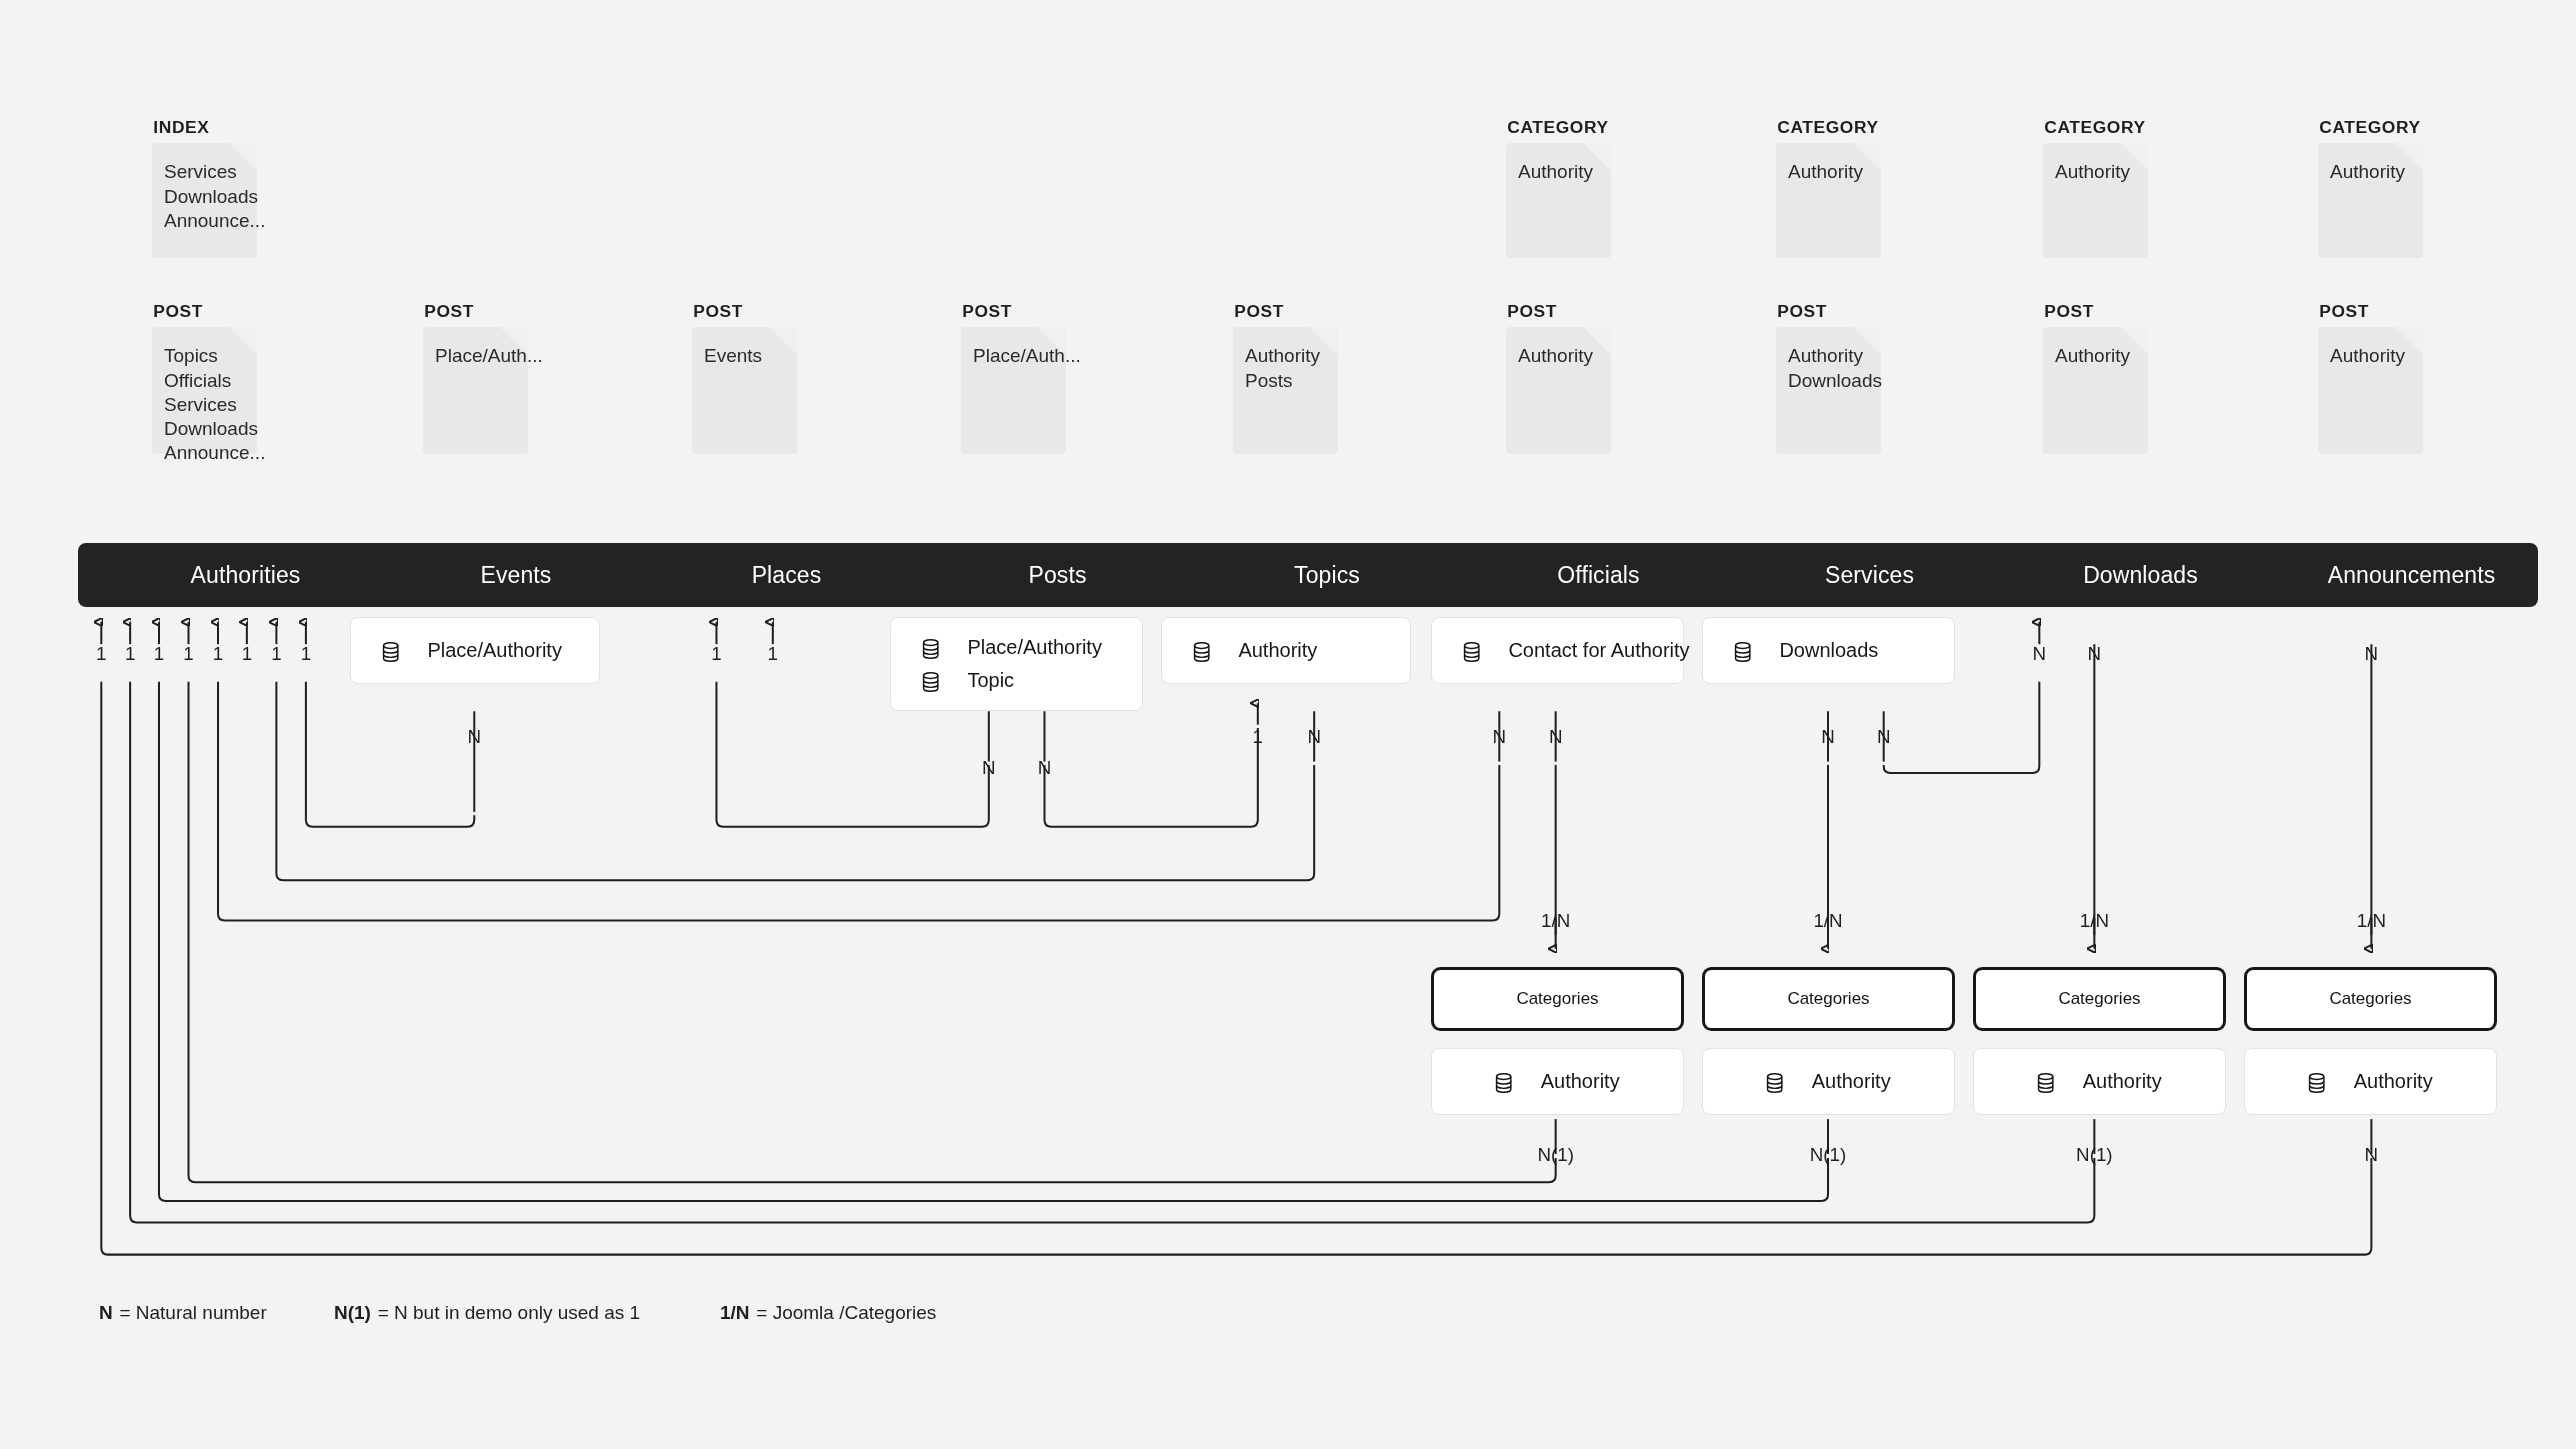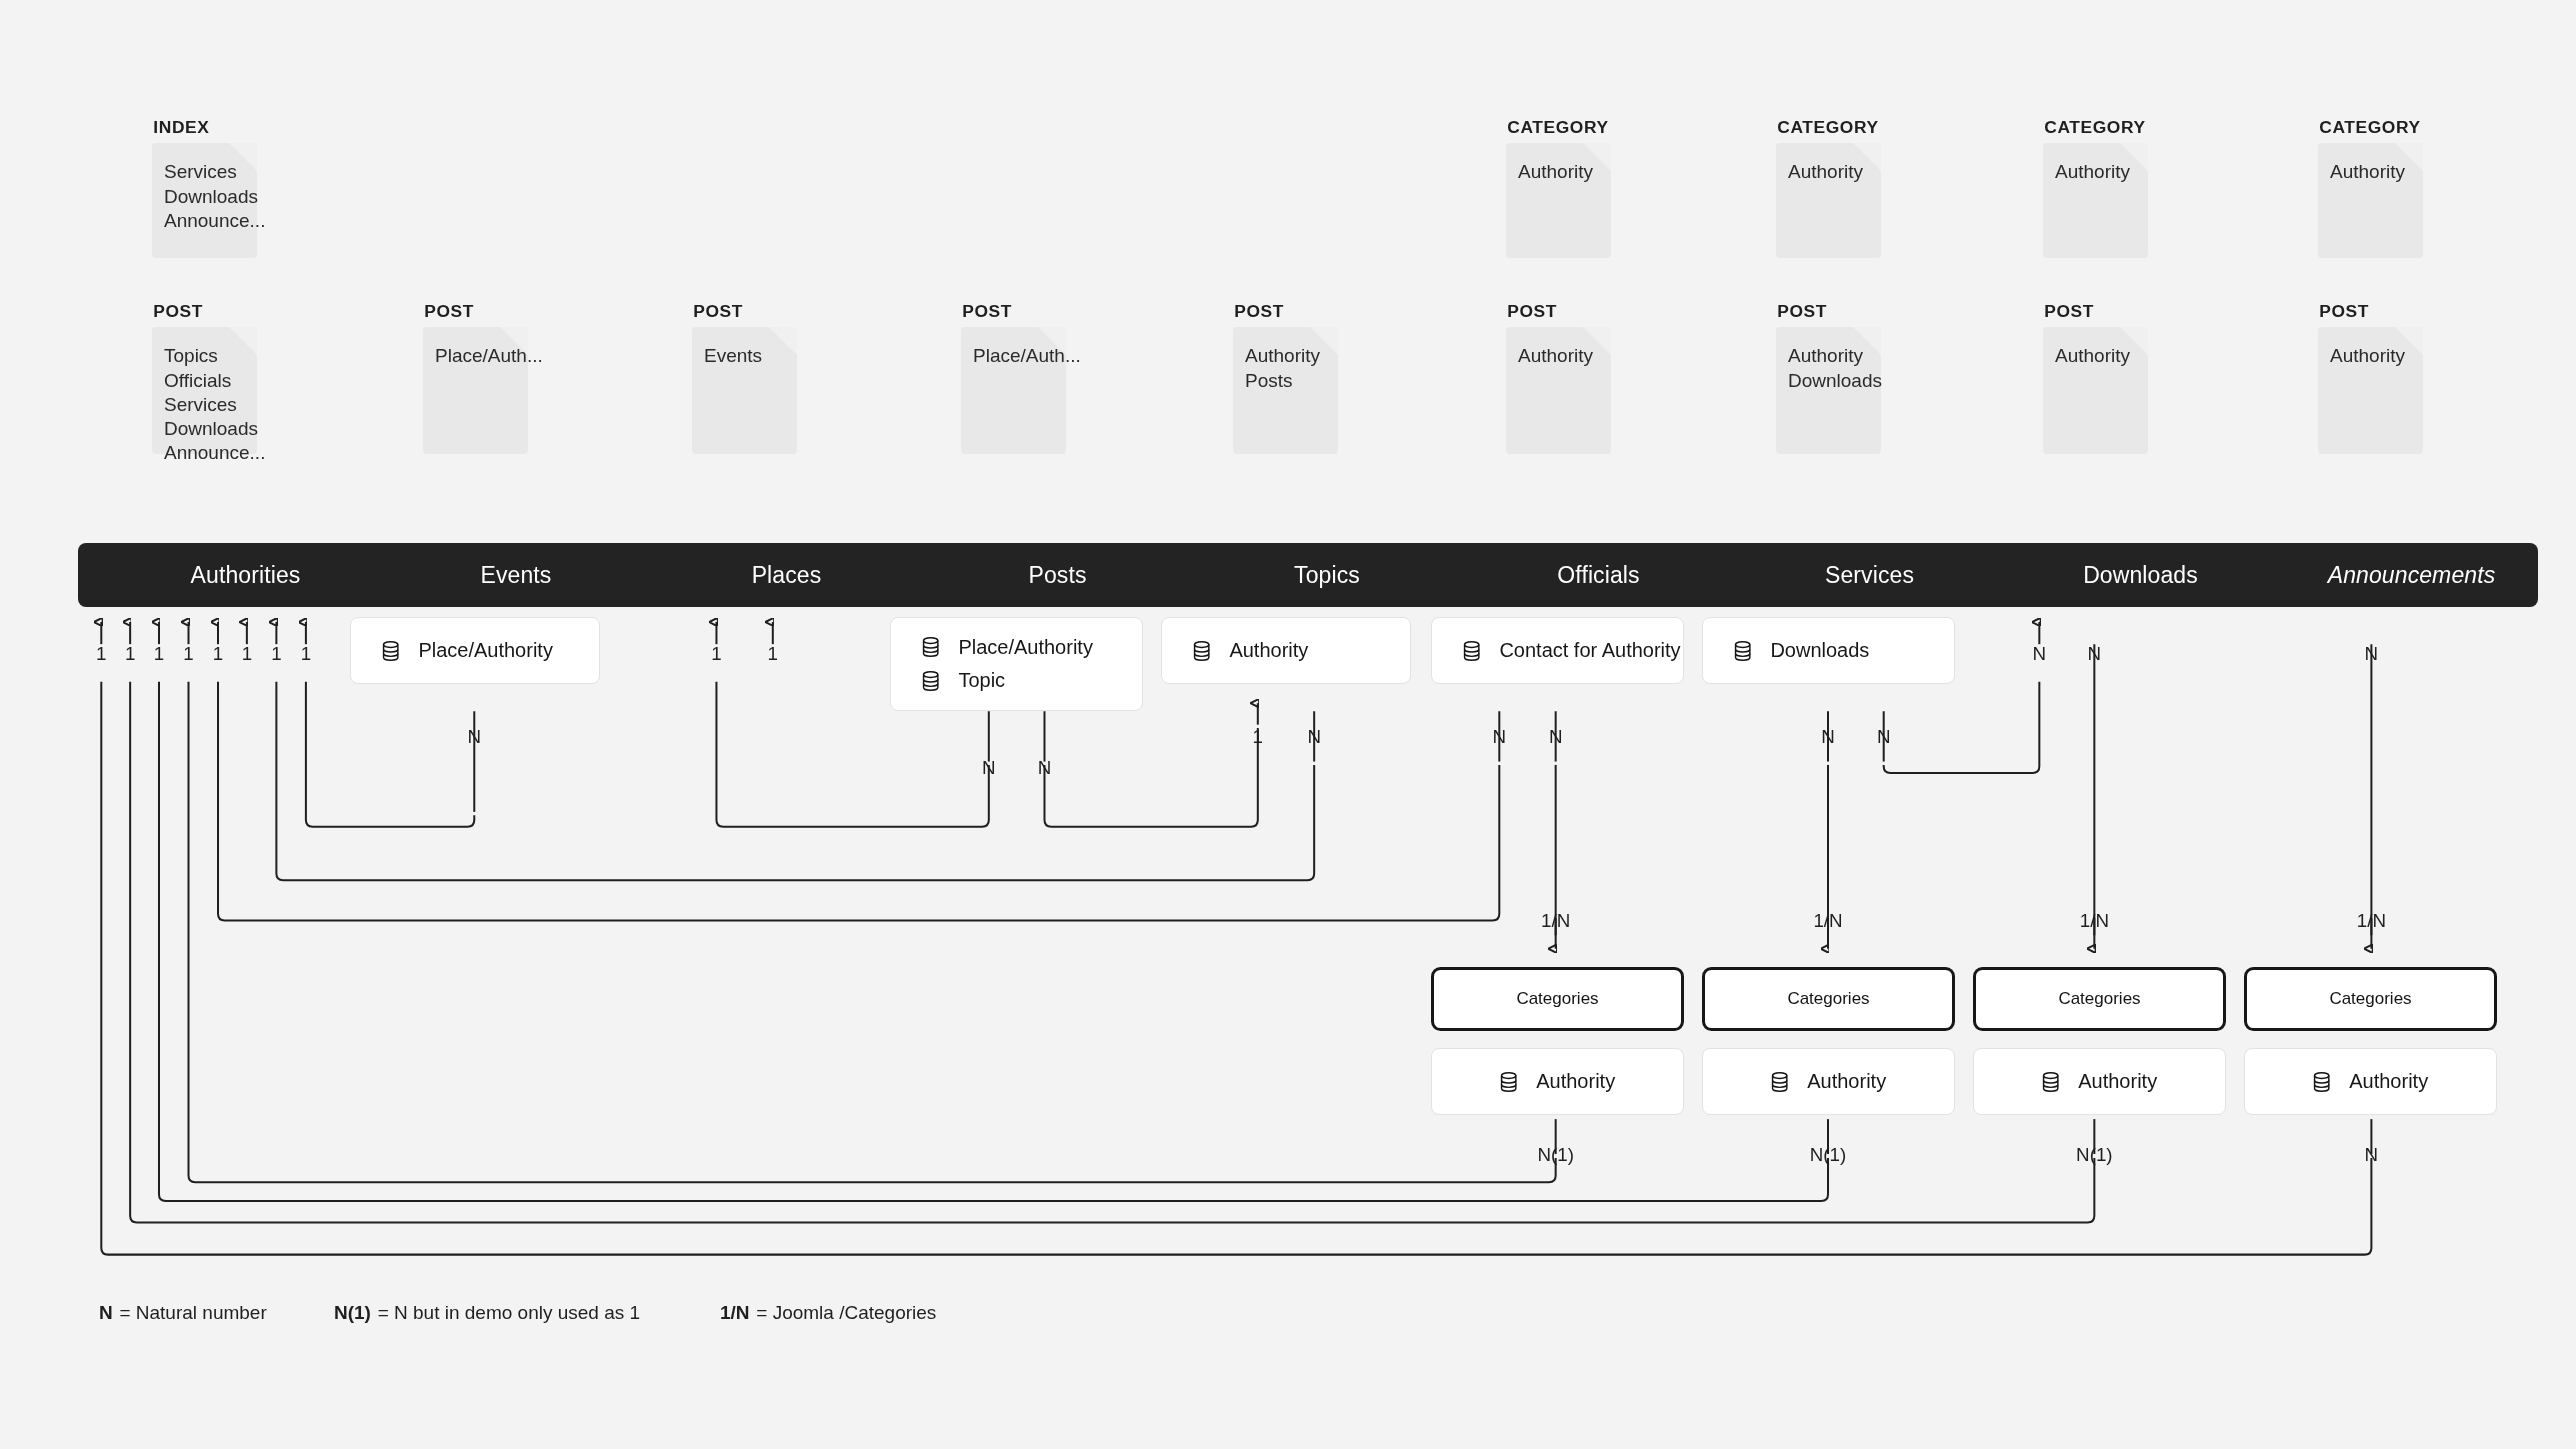--- a/index.html
+++ b/index.html
@@ -51,21 +51,21 @@
   .ent-fields{
     position:absolute;
     background:#ffffff;
     border:1.3px solid #e2e2e2;
     border-radius:8px;
     box-sizing:border-box;
     display:flex;flex-direction:column;justify-content:center;
     padding:0 0 0 31px;
     gap:10.7px;
   }
-  .field-row{display:flex;align-items:center;gap:19px;}
+  .field-row{display:flex;align-items:flex-end;gap:28px;}
   .field-label{font-size:20px;color:#171717;white-space:nowrap;}
   .db-ico{width:17.4px;height:20px;flex:none;display:block;}
 
   .cat-head{
     position:absolute;
     height:64px;
     background:#ffffff;
     border:3.4px solid #171717;
     border-radius:9.4px;
     box-sizing:border-box;
@@ -361,21 +361,21 @@
   </div>
   <div class="ent-head" style="left:1431px;top:543px;width:253px;">
     <span>Officials</span>
   </div>
   <div class="ent-head" style="left:1702px;top:543px;width:253px;">
     <span>Services</span>
   </div>
   <div class="ent-head" style="left:1973px;top:543px;width:253px;">
     <span>Downloads</span>
   </div>
-  <div class="ent-head" style="left:2244px;top:543px;width:253px;font-style:italic;">
+  <div class="ent-head" style="left:2244px;top:543px;width:253px;">
     <span>Announcements</span>
   </div>
 
   <div class="ent-fields" style="left:350px;top:617px;width:250px;height:67px;">
     <div class="field-row">
       <svg class="db-ico" viewBox="0 0 24 28">
         <ellipse cx="12" cy="5" rx="10" ry="4" fill="none" stroke="#141414" stroke-width="2"></ellipse>
         <path d="M2 5 v18 a10 4 0 0 0 20 0 V5" fill="none" stroke="#141414" stroke-width="2"></path>
         <path d="M2 11.5 a10 4 0 0 0 20 0" fill="none" stroke="#141414" stroke-width="2"></path>
         <path d="M2 17.5 a10 4 0 0 0 20 0" fill="none" stroke="#141414" stroke-width="2"></path>

